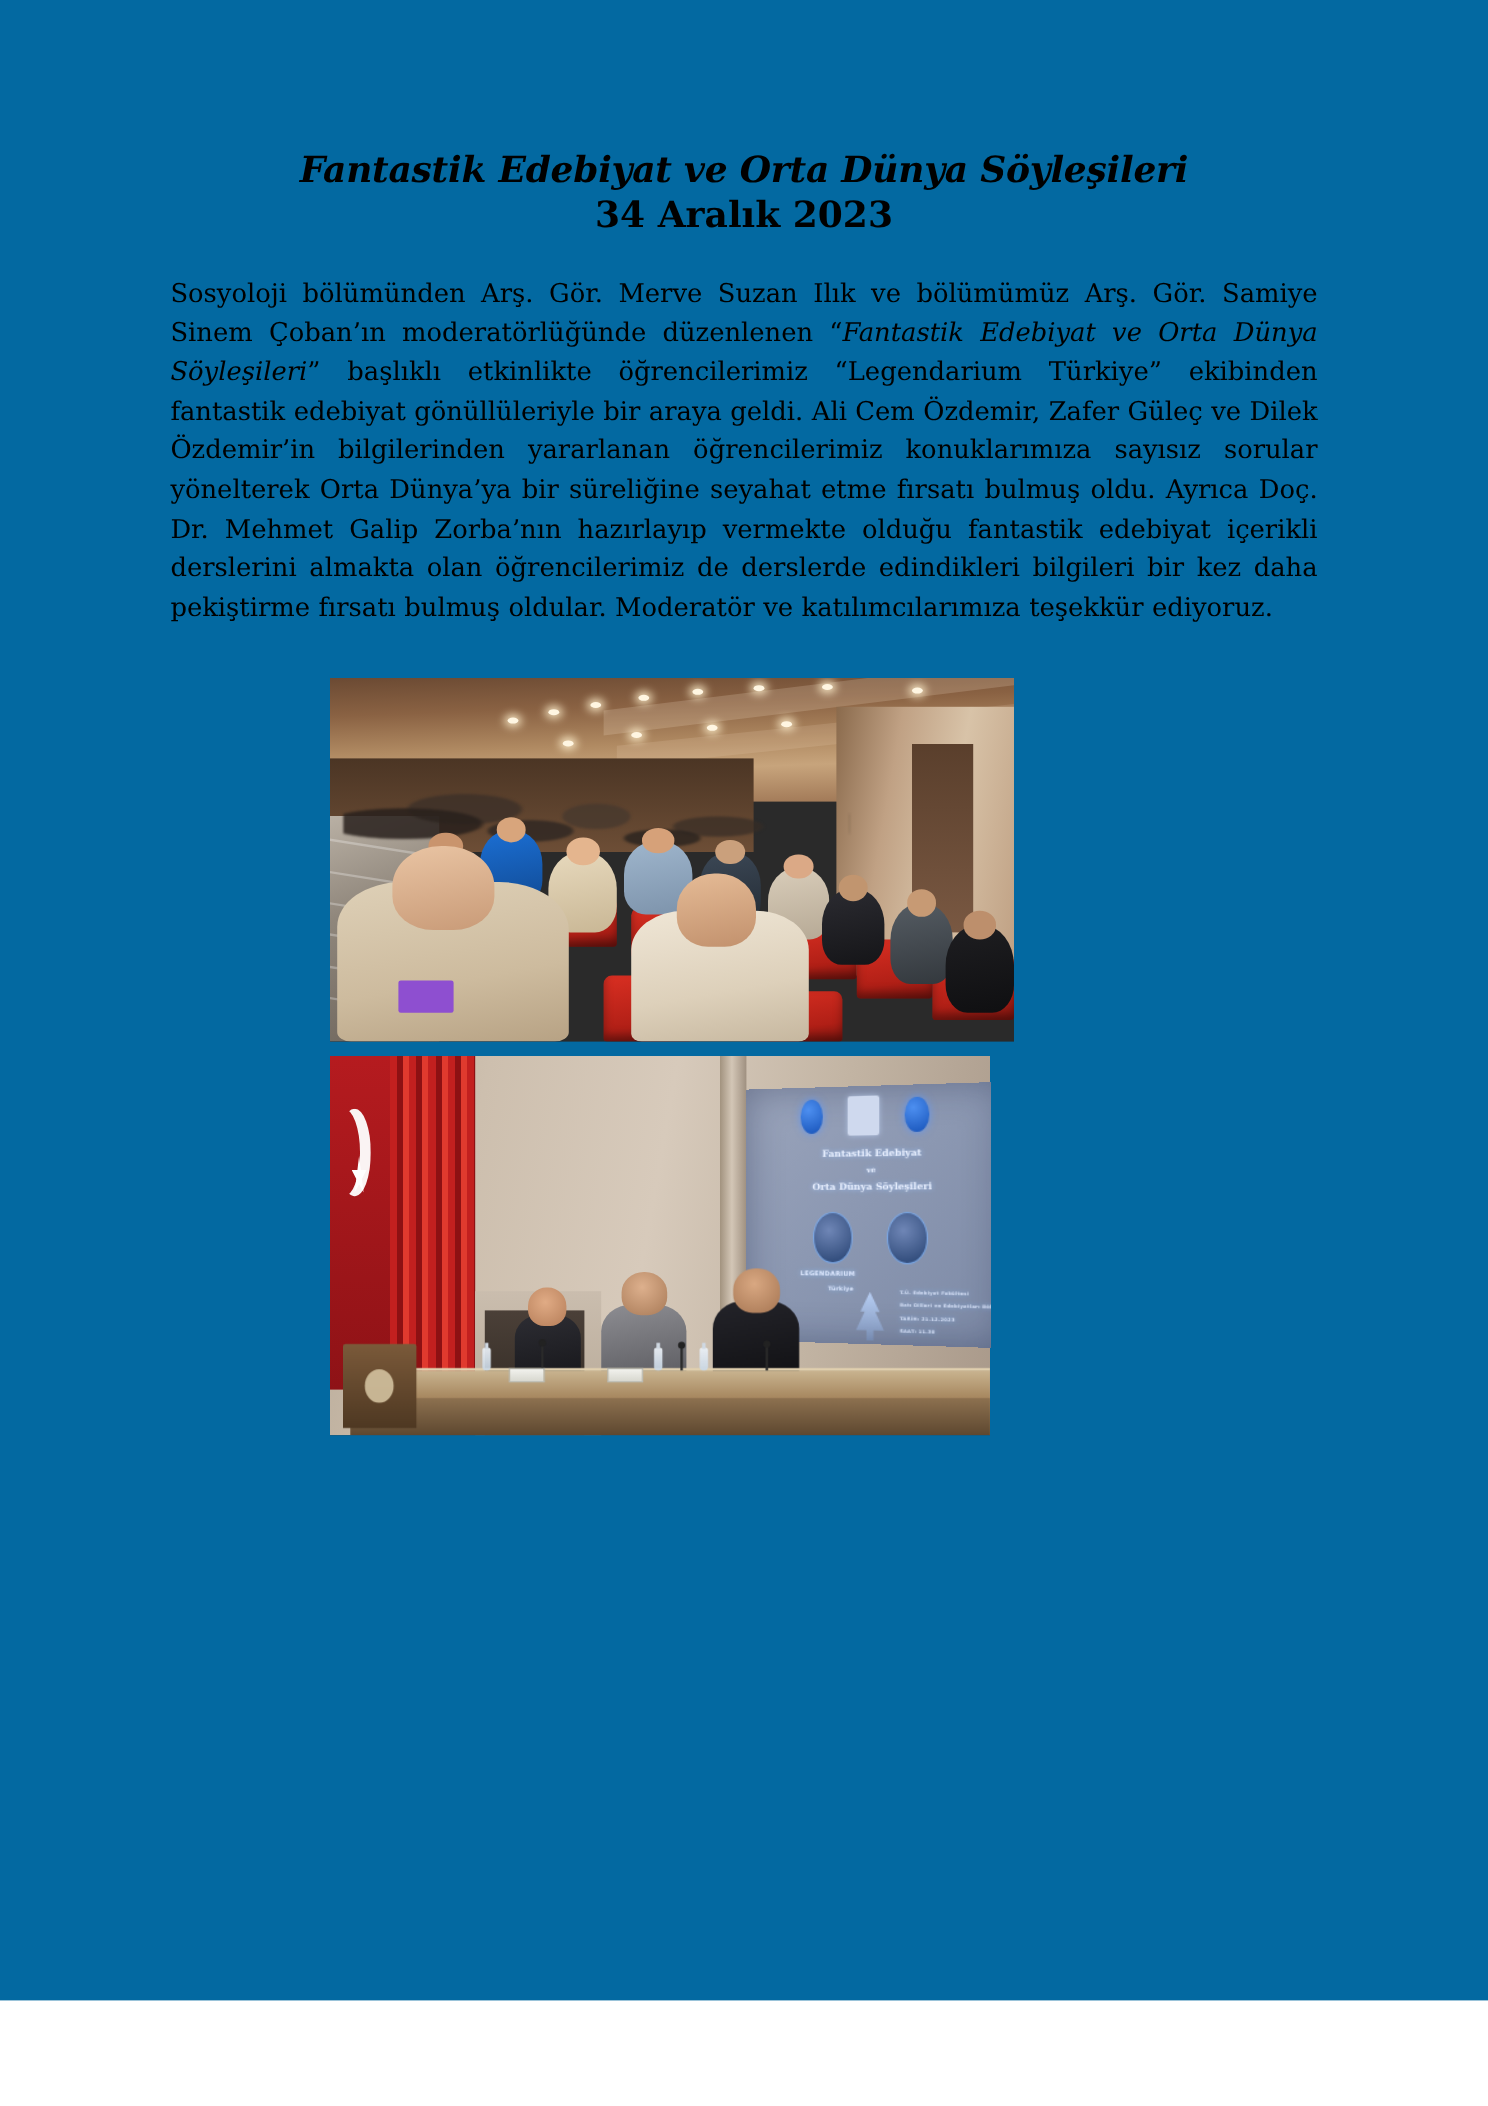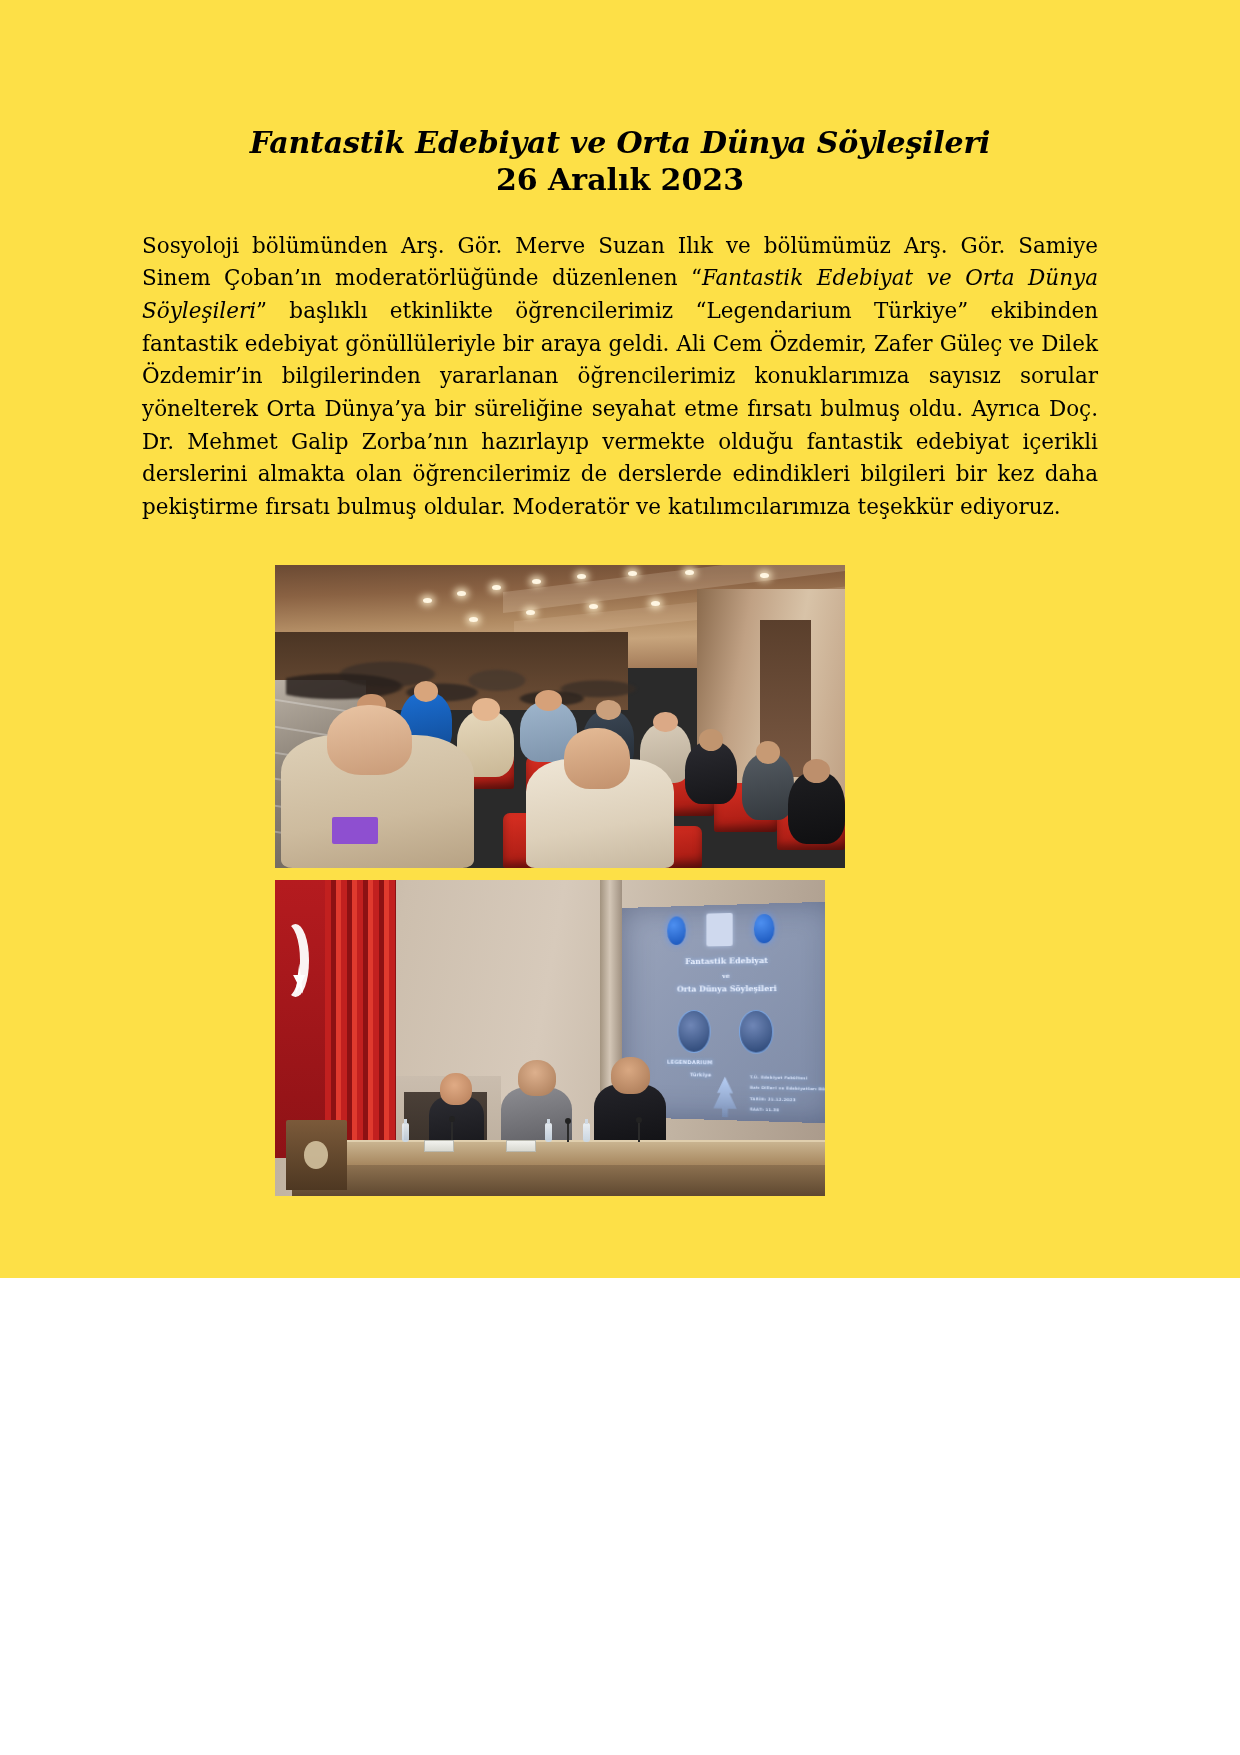--- a/index.html
+++ b/index.html
@@ -5,22 +5,22 @@
   html,body{margin:0;padding:0;}
   body{
     width:1240px;height:1755px;
     background:#ffffff;
     font-family:"DejaVu Serif", serif;
     -webkit-font-smoothing:antialiased;
     overflow:hidden;
   }
   .page{
     position:relative;
-    width:1240px;height:1278px;
-    background:#fde047;
+    width:1240px;height:1667px;
+    background:#0369a1;
     box-sizing:border-box;
   }
   .content{
     position:absolute;
     left:142px;top:126px;
     width:956px;
   }
   
   .title-block{ text-align:center; }
   .title-line1{
@@ -277,21 +277,21 @@
 </style>
 </head>
 <body>
 
 <div class="page">
 
   <div class="content">
 
     <div class="title-block">
       <div class="title-line1">Fantastik Edebiyat ve Orta Dünya Söyleşileri</div>
-      <div class="title-line2">26 Aralık 2023</div>
+      <div class="title-line2">34 Aralık 2023</div>
     </div>
 
     <p class="body-text"><span>Sosyoloji bölümünden Arş. Gör. Merve Suzan Ilık ve bölümümüz Arş. Gör. Samiye Sinem Çoban’ın moderatörlüğünde düzenlenen “</span><span class="it">Fantastik Edebiyat ve Orta Dünya Söyleşileri</span><span>” başlıklı etkinlikte öğrencilerimiz “Legendarium Türkiye” ekibinden fantastik edebiyat gönüllüleriyle bir araya geldi. Ali Cem Özdemir, Zafer Güleç ve Dilek Özdemir’in bilgilerinden yararlanan öğrencilerimiz konuklarımıza sayısız sorular yönelterek Orta Dünya’ya bir süreliğine seyahat etme fırsatı bulmuş oldu. Ayrıca Doç. Dr. Mehmet Galip Zorba’nın hazırlayıp vermekte olduğu fantastik edebiyat içerikli derslerini almakta olan öğrencilerimiz de derslerde edindikleri bilgileri bir kez daha pekiştirme fırsatı bulmuş oldular. Moderatör ve katılımcılarımıza teşekkür ediyoruz.</span></p>
 
   </div>
 
   <div class="figures">
 
     <div class="figure" id="fig-audience">
       <div class="ceiling"></div>

